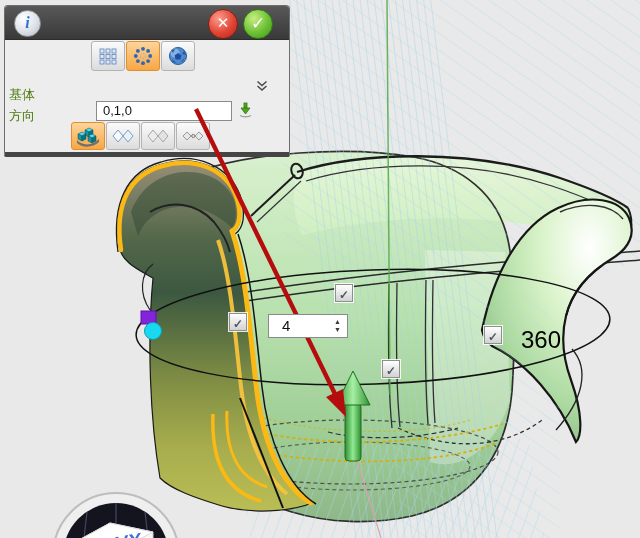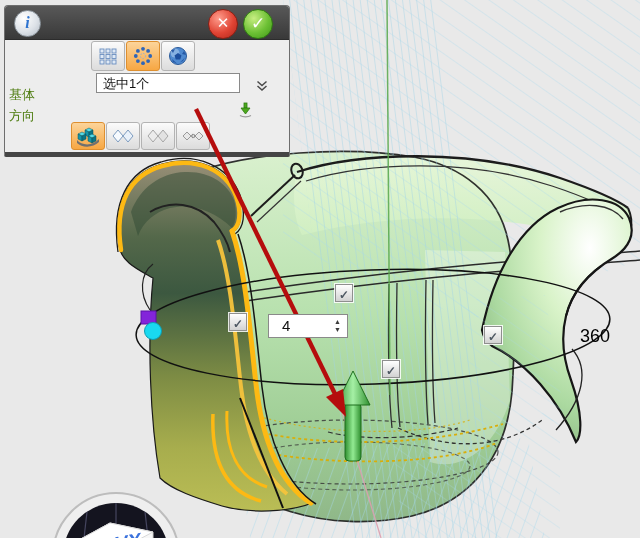--- a/index.html
+++ b/index.html
@@ -45,21 +45,21 @@
   .cb{position:absolute;width:16px;height:16px;z-index:30;background:linear-gradient(#ffffff,#d2d2d2);
       border:1px solid #8f8f8f;box-shadow:0 0 0 1px rgba(255,255,255,.85);
       text-align:center;cursor:pointer;}
   .cb span{font-size:12px;line-height:15px;color:#4e5863;font-weight:bold;}
   .spinner{position:absolute;left:268px;top:314px;width:78px;height:22px;z-index:30;
            background:#fff;border:1px solid #8a8a8a;display:flex;cursor:text;}
   .spin-val{flex:1;font-size:15px;color:#111;padding:2px 0 0 13px;}
   .spin-btns{width:15px;display:flex;flex-direction:column;align-items:center;
              justify-content:center;padding-right:2px;}
   .spin-btns div{font-size:7px;line-height:8px;color:#3a3a3a;cursor:pointer;}
-  .angle{position:absolute;left:580px;top:326px;z-index:30;font-size:18px;color:#000;cursor:pointer;}
+  .angle{position:absolute;left:521px;top:326px;z-index:30;font-size:24px;color:#000;cursor:pointer;}
 </style>
 </head>
 <body>
 
 <div class="stage">
 
   <svg class="scene" width="640" height="538" viewBox="0 0 640 538">
     <defs>
       <linearGradient id="bodyGrad" x1="0" y1="150" x2="0" y2="525" gradientUnits="userSpaceOnUse">
         <stop offset="0" stop-color="#d9f1cd"></stop>
@@ -270,29 +270,29 @@
           <polygon points="11,7 14.5,9.5 13.2,13.5 8.8,13.5 7.5,9.5" fill="#1d4f9e"></polygon>
           <polygon points="4,4 8,3 6,7" fill="#1d4f9e" opacity=".85"></polygon>
           <polygon points="17,5 19,9 15,8" fill="#1d4f9e" opacity=".85"></polygon>
           <polygon points="6,16 10,17.5 5,13" fill="#1d4f9e" opacity=".85"></polygon>
           <polygon points="16,15 18,11.5 13,16.5" fill="#1d4f9e" opacity=".85"></polygon>
         </svg>
       </div>
     </div>
 
     <div class="flabel" style="top:70px">基体</div>
-    <div class="finput" style="top:67px;width:136px">选中1个</div>
     <div class="chev">
       <svg width="12" height="11">
         <polyline points="1.5,1.5 6,5.5 10.5,1.5" fill="none" stroke="#4a4a4a" stroke-width="1.5"></polyline>
         <polyline points="1.5,6 6,10 10.5,6" fill="none" stroke="#4a4a4a" stroke-width="1.5"></polyline>
       </svg>
     </div>
 
     <div class="flabel" style="top:91px">方向</div>
+    <div class="finput" style="top:95px;width:128px">0,1,0</div>
     <div class="pickicon">
       <svg width="15" height="16">
         <rect x="6" y="1" width="3" height="5" fill="#4ca81e" stroke="#2e7a10" stroke-width=".8"></rect>
         <polygon points="3,6 12,6 7.5,12" fill="#4ca81e" stroke="#2e7a10" stroke-width=".8"></polygon>
         <path d="M2,13.5 C5,15.3 10,15.3 13,13.5" fill="none" stroke="#999" stroke-width="1.2"></path>
       </svg>
     </div>
 
     <div class="op-row">
       <div class="obtn active">

